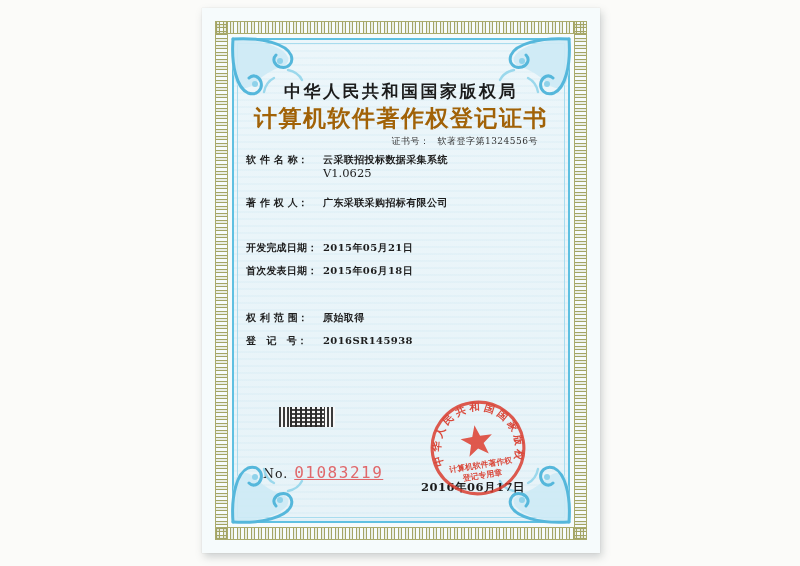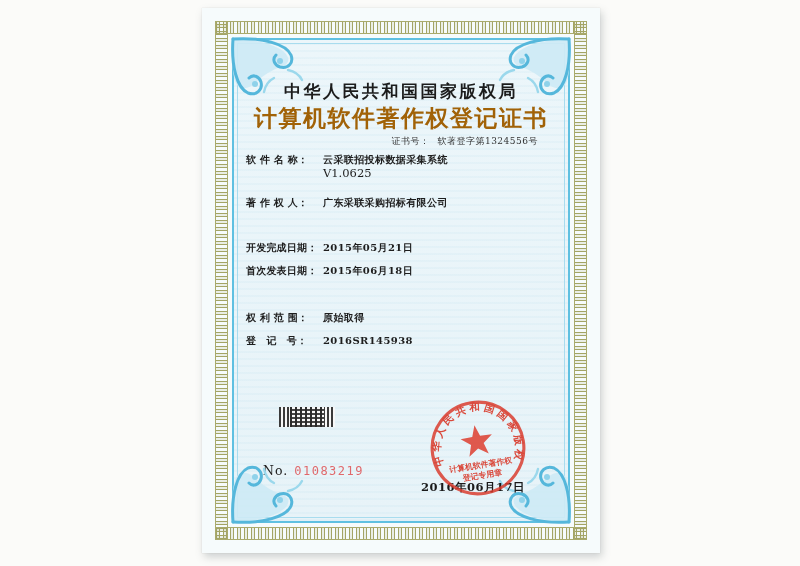--- a/index.html
+++ b/index.html
@@ -53,21 +53,21 @@
 
   .barcode { position:absolute; left:77px; top:399px; width:56px; height:20px;
     background: repeating-linear-gradient(90deg,#3b3b3b 0 2px,#f8f8f8 2px 4px); }
   .barcode .core { position:absolute; left:11px; right:11px; top:0; bottom:0;
     background:
       repeating-linear-gradient(0deg, rgba(40,40,40,.85) 0 2px, transparent 2px 4px),
       repeating-linear-gradient(90deg,#2e2e2e 0 2px,#f6f6f6 2px 5px); }
 
   .serial { position:absolute; left:61px; top:455px; font-size:12.5px; color:#222; }
   .serial .no { letter-spacing:1px; }
-  .serial .digits { color:#e0686b; letter-spacing:1.5px; font-size:12px; margin-left:6px; font-family:"DejaVu Sans Mono","Liberation Mono",monospace; }
+  .serial .digits { color:#e0686b; letter-spacing:1.5px; font-size:16px; margin-left:6px; font-family:"DejaVu Sans Mono","Liberation Mono",monospace;text-decoration:underline; }
 
   .issue-date { position:absolute; left:219px; top:472px; font-size:11.5px; font-weight:700; color:#1a1a1a; letter-spacing:.5px; z-index:4; }
 
   .seal { position:absolute; left:226px; top:390px; width:100px; height:100px; transform:rotate(-9deg); z-index:5; opacity:.92; }
 </style>
 </head>
 <body>
 
 <div class="stage">
   <div class="page">

